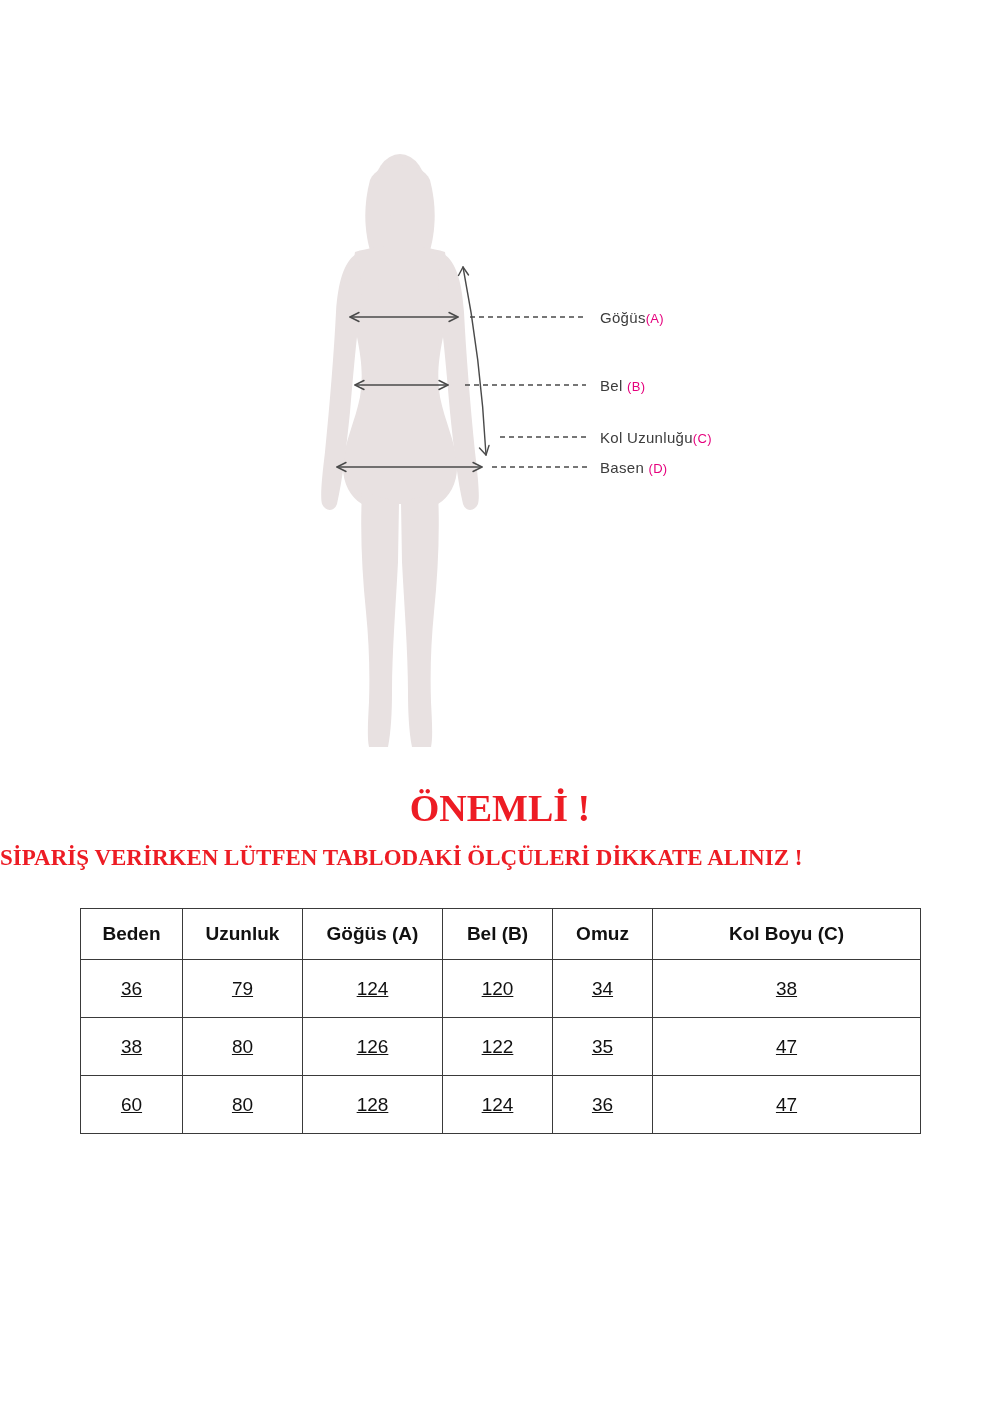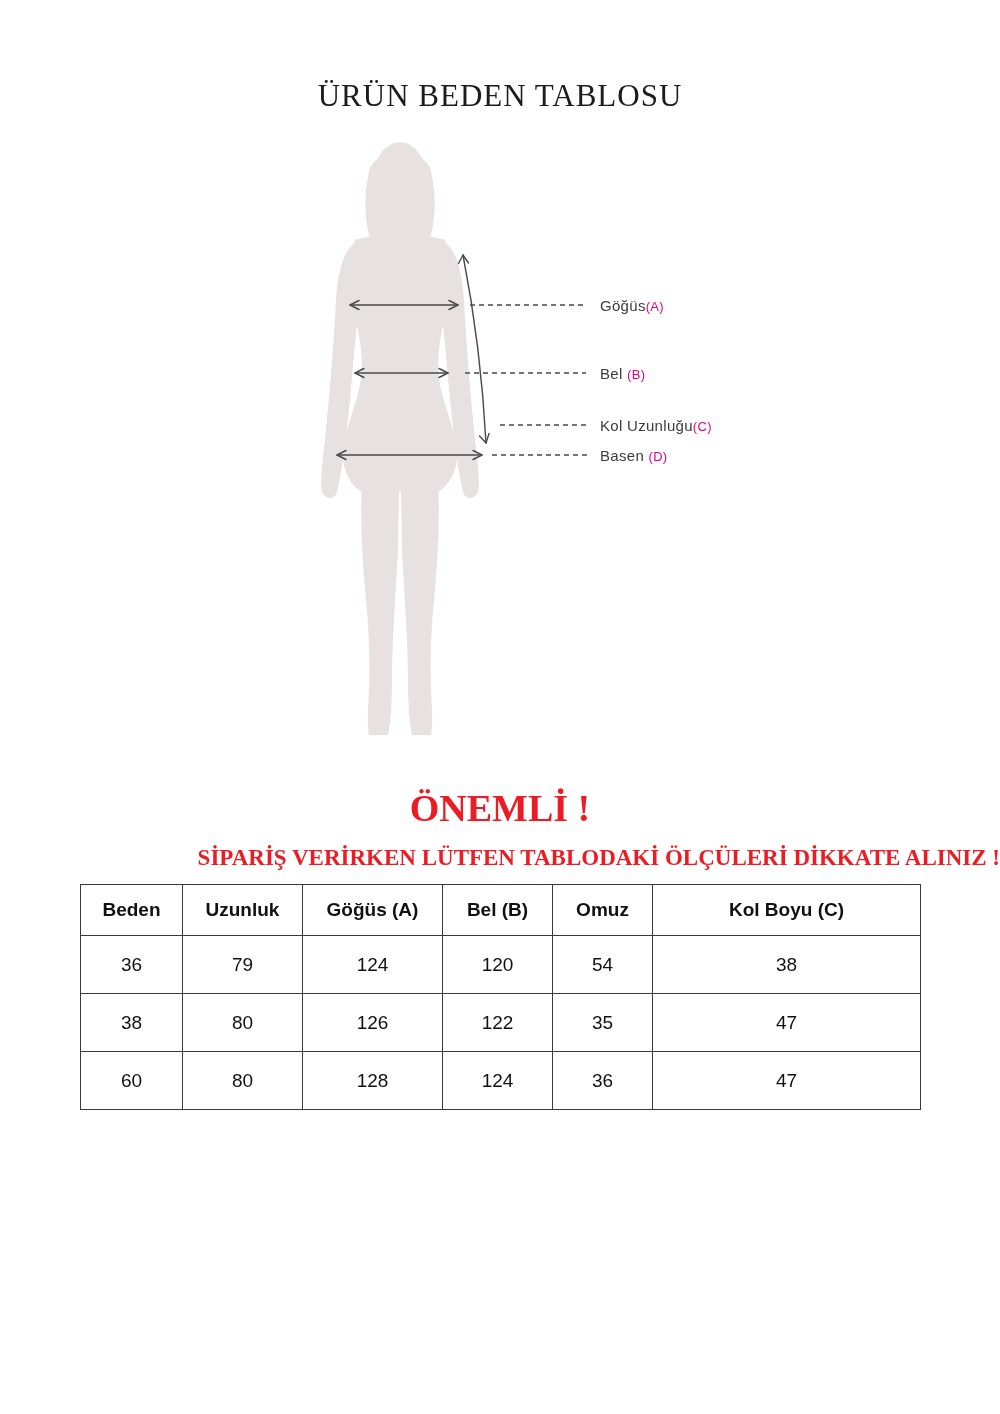--- a/index.html
+++ b/index.html
@@ -15,21 +15,21 @@
     position:absolute;
     top:78px; left:0; width:100%;
     margin:0;
     text-align:center;
     font-family:"Liberation Serif", serif;
     font-weight:400;
     font-size:31px;
     letter-spacing:1px;
     color:#1c1c1c;
   }
-  .diagram{position:absolute; left:0; top:0; width:932px; height:760px;}
+  .diagram{position:absolute; left:0; top:12px; width:932px; height:760px;}
   .m-label{
     position:absolute;
     left:600px;
     font-size:15px;
     color:#3c3c3c;
     letter-spacing:0.3px;
     white-space:pre;
   }
   .m-label .code{
     color:#e5007d;
@@ -40,52 +40,51 @@
     top:786px; left:0; width:100%;
     text-align:center;
     font-family:"Liberation Serif", serif;
     font-weight:700;
     font-size:38px;
     color:#ed1c24;
   }
   .warning{
     position:absolute;
     top:845px; left:0; width:100%;
-    text-align:right;
+    text-align:left;
     font-family:"Liberation Serif", serif;
     font-weight:700;
     font-size:23px;
     color:#ed1c24;
   }
   table.size-table{
     position:absolute;
-    left:80px; top:884px;
+    left:80px; top:908px;
     width:840px;
     border-collapse:collapse;
     table-layout:fixed;
     font-family:"Liberation Sans", sans-serif;
     color:#111111;
   }
   table.size-table th, table.size-table td{
     border:1px solid #3a3a3a;
     text-align:center;
     vertical-align:middle;
     font-size:19px;
   }
   table.size-table th{height:48px; font-weight:700;}
-  table.size-table td{height:55px; font-weight:400;}
+  table.size-table td{height:55px; font-weight:400;text-decoration:underline;}
   col.c1{width:102px;} col.c2{width:120px;} col.c3{width:140px;}
   col.c4{width:110px;} col.c5{width:100px;} col.c6{width:268px;}
 </style>
 </head>
 <body>
 
 <div class="page">
 
-  <h1 class="title">ÜRÜN BEDEN TABLOSU</h1>
 
   <div class="diagram">
 
     <svg width="320" height="615" viewBox="0 0 320 615" style="position:absolute; left:280px; top:135px;">
 
       <g fill="#e8e1e1" transform="translate(-10,5)">
         <ellipse cx="130" cy="40" rx="27" ry="38"></ellipse>
         <path d="M100,28 C92,58 95,86 103,108 L157,108 C165,86 168,58 160,28 C152,8 108,8 100,28 Z"></path>
         <rect x="117" y="62" width="26" height="38" rx="9"></rect>
         <path d="M85,100 C110,92 150,92 175,100 C180,135 178,165 173,185 C168,210 167,225 170,245 C175,270 185,288 187,312 C188,330 180,345 168,352 L92,352 C80,345 72,330 73,312 C75,288 85,270 90,245 C93,225 92,210 87,185 C82,165 80,135 85,100 Z"></path>
@@ -150,21 +149,21 @@
         <th>Omuz</th>
         <th>Kol Boyu (C)</th>
       </tr>
     </thead>
     <tbody>
       <tr>
         <td>36</td>
         <td>79</td>
         <td>124</td>
         <td>120</td>
-        <td>54</td>
+        <td>34</td>
         <td>38</td>
       </tr>
       <tr>
         <td>38</td>
         <td>80</td>
         <td>126</td>
         <td>122</td>
         <td>35</td>
         <td>47</td>
       </tr>

